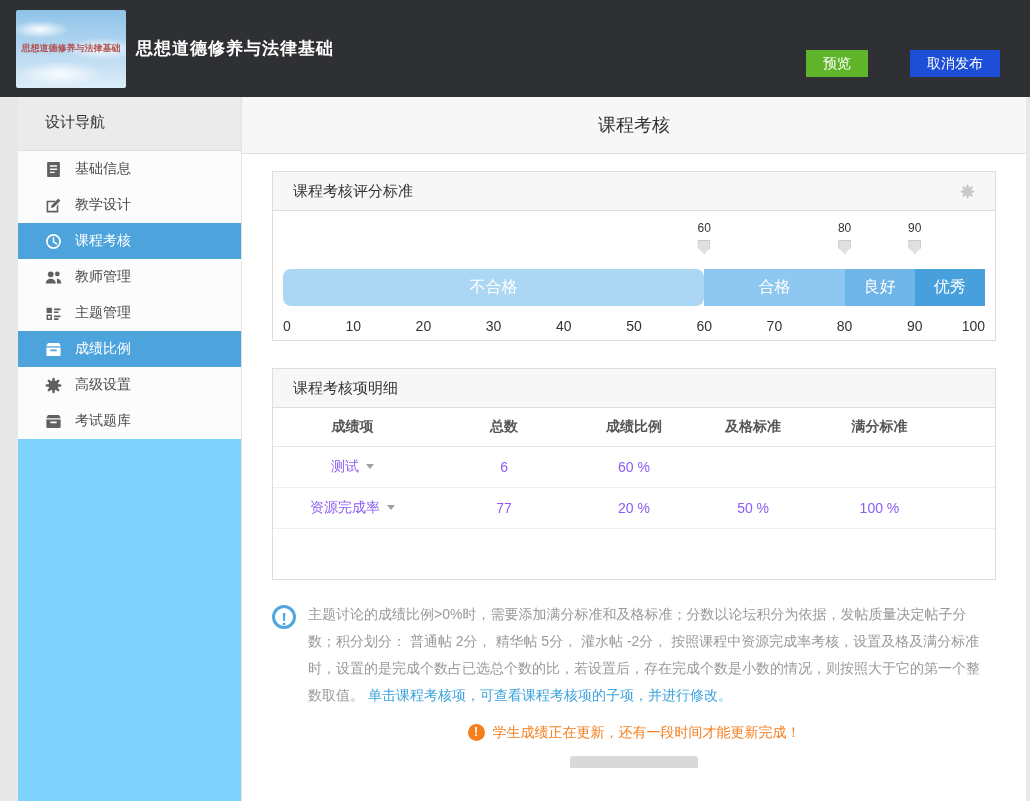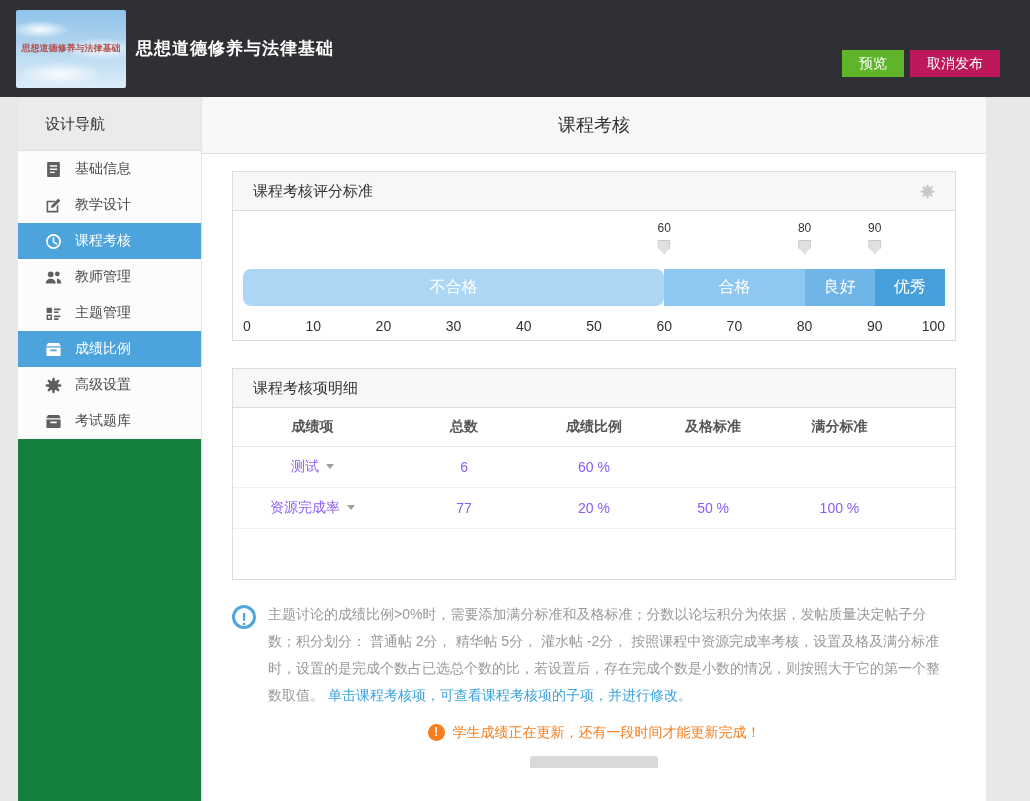--- a/index.html
+++ b/index.html
@@ -18,25 +18,25 @@
       radial-gradient(ellipse 42px 13px at 22% 25%, rgba(255,255,255,.95), rgba(255,255,255,0) 70%),
       radial-gradient(ellipse 55px 16px at 78% 50%, rgba(255,255,255,.9), rgba(255,255,255,0) 70%),
       radial-gradient(ellipse 62px 18px at 40% 82%, rgba(255,255,255,.9), rgba(255,255,255,0) 70%),
       linear-gradient(180deg,#8fc3e9 0%, #b9d9f1 55%, #dcedf9 100%);
   }
   .logo-caption { font-size:9px; color:#b05050; text-align:center; width:100%; line-height:11px; font-weight:bold; }
   .course-title { color:#fff; font-size:17px; font-weight:bold; margin:0 0 0 10px; letter-spacing:1px; }
   .topbar-actions { position:absolute; right:30px; top:50px; display:flex; gap:6px; }
   .btn { height:27px; border:none; color:#fff; font-size:14px; padding:0 17px; cursor:pointer; font-family:inherit; }
   .btn-green { background:#60b42a; }
-  .btn-blue  { background:#be185d; }
+  .btn-blue  { background:#1d4ed8;margin-left:36px; }
 
   
   .page { display:flex; height:704px; padding-left:18px; }
-  .sidebar { width:184px; background:#15803d; border-right:1px solid #e3e3e3; flex:0 0 auto; }
+  .sidebar { width:224px; background:#7dd3fc; border-right:1px solid #e3e3e3; flex:0 0 auto;font-family:Liberation Mono, monospace; }
   .sidebar-title { height:54px; line-height:54px; background:#ebebeb; padding-left:27px; font-size:15px; color:#333; border-bottom:1px solid #e0e0e0; }
   .sidebar-menu { background:#fcfcfc; }
   .menu-item { display:flex; align-items:center; height:36px; padding-left:27px; color:#4a4a4a; font-size:14px; cursor:pointer; }
   .menu-item.active { background:#4da3dc; color:#fff; }
   .mi-icon { width:17px; height:17px; margin-right:13px; color:#606060; display:inline-flex; flex:0 0 auto; }
   .menu-item.active .mi-icon { color:#fff; }
   .mi-icon svg { width:100%; height:100%; }
 
   .content { width:784px; background:#fff; flex:0 0 auto; }
   .page-title { height:57px; line-height:57px; text-align:center; background:#f7f7f7; border-bottom:1px solid #ddd; font-size:18px; color:#333; }

